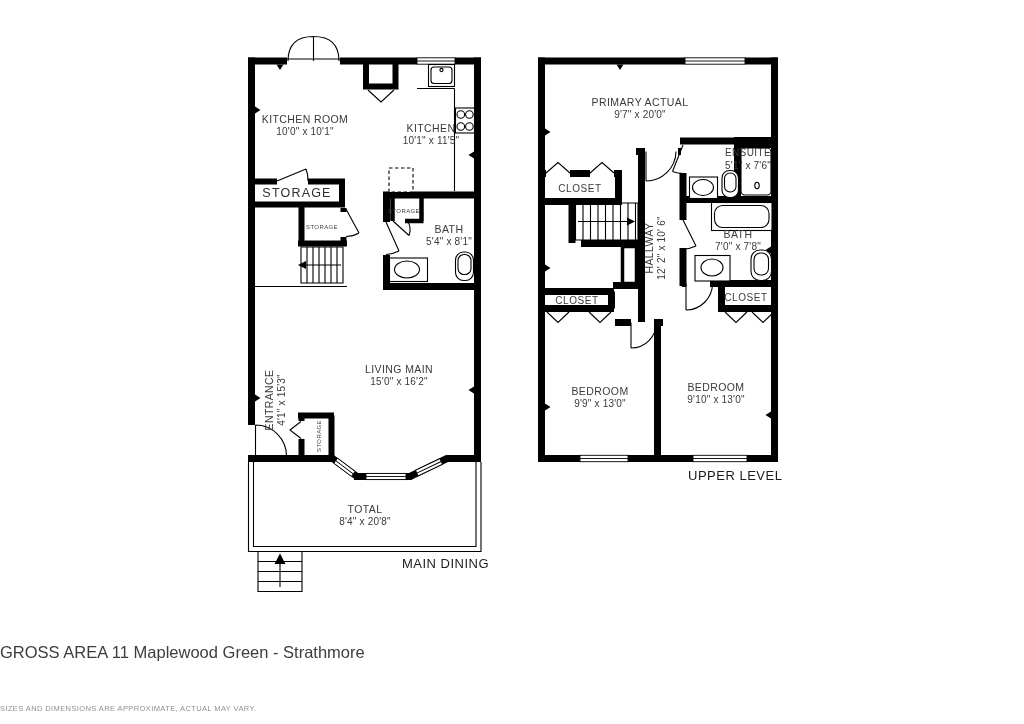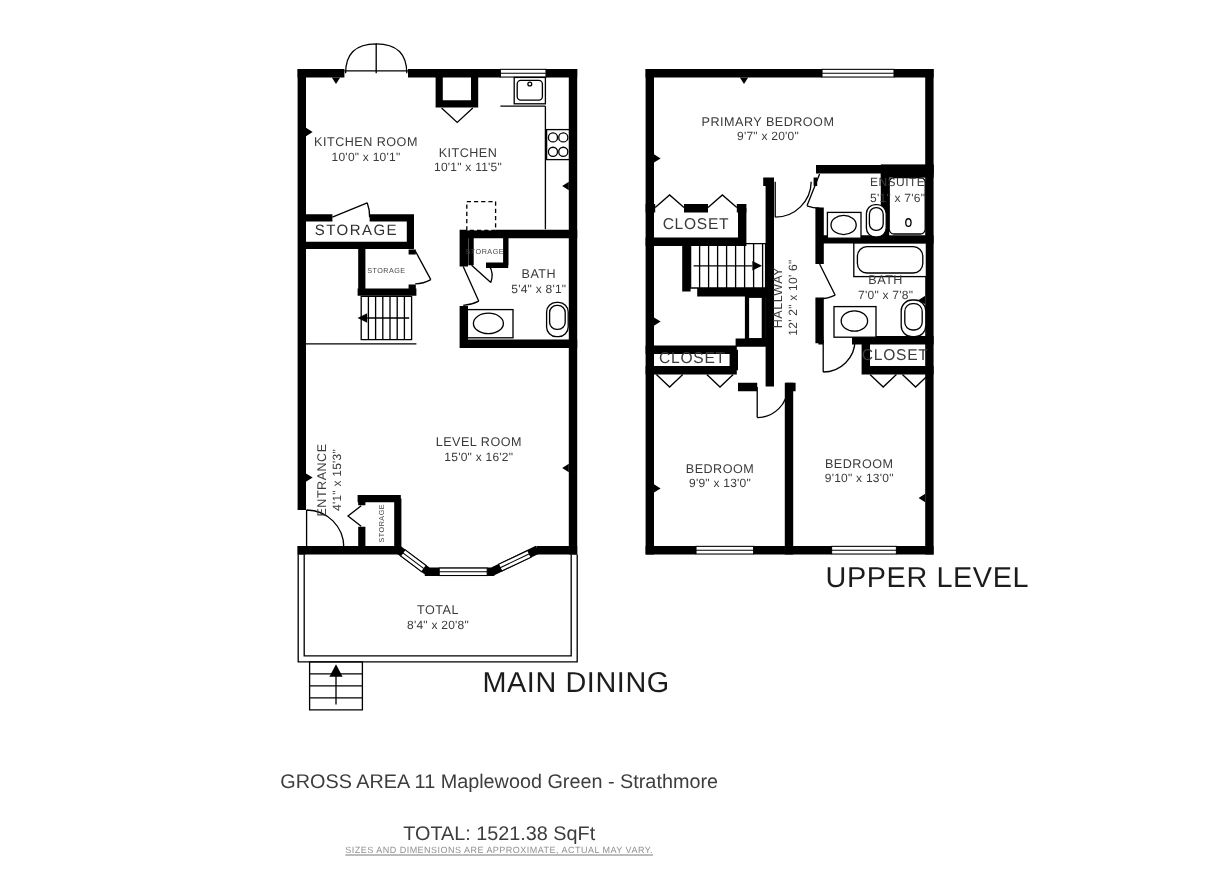--- a/index.html
+++ b/index.html
@@ -6,25 +6,25 @@
   .canvas{position:relative;width:1024px;height:724px;background:#ffffff;overflow:hidden;
           font-family:"Liberation Sans", sans-serif;color:#3a3a3a;}
   svg{position:absolute;left:0;top:0;}
   .lbl{position:absolute;transform:translate(-50%,-50%);text-align:center;white-space:nowrap;
        color:#3a3a3a;line-height:1.28;}
   .lbl.vert{transform:translate(-50%,-50%) rotate(-90deg);}
   .rname{display:block;font-size:10.5px;letter-spacing:.4px;}
   .rdims{display:block;font-size:10px;letter-spacing:.2px;}
   .storage-big{font-size:12.5px;letter-spacing:1.2px;color:#2e2e2e;}
   .storage-tiny{font-size:6px;letter-spacing:.4px;color:#444;}
-  .closet{font-size:13px;letter-spacing:.6px;}
-  .level-label{position:absolute;font-size:24px;letter-spacing:.5px;color:#1c1c1c;white-space:nowrap;}
-  .footer-line{position:absolute;left:0;width:832px;text-align:center;color:#3d3d3d;
+  .closet{font-size:10px;letter-spacing:.6px;}
+  .level-label{position:absolute;font-size:13px;letter-spacing:.5px;color:#1c1c1c;white-space:nowrap;}
+  .footer-line{position:absolute;left:0;width:832px;text-align:left;color:#3d3d3d;
                font-size:16.5px;white-space:nowrap;}
-  .footer-line.small{font-size:7.5px;color:#909090;letter-spacing:.4px;text-decoration:underline;}
+  .footer-line.small{font-size:7.5px;color:#909090;letter-spacing:.4px;}
 </style>
 </head>
 <body>
 
 <div class="canvas">
 
 <svg width="1024" height="724" viewBox="0 0 1024 724">
 
   <g>
 
@@ -218,56 +218,56 @@
       <polygon points="771,411.5 771,418.5 765.5,415"></polygon>
       <polygon points="545,403.5 545,410.5 550.5,407"></polygon>
     </g>
   </g>
 </svg>
 
 <div class="lbl" style="left:305px;top:126px">
   <span class="rname">KITCHEN ROOM</span>
   <span class="rdims">10'0" x 10'1"</span>
 </div>
-<div class="lbl" style="left:390px;top:135px">
+<div class="lbl" style="left:431px;top:135px">
   <span class="rname">KITCHEN</span>
   <span class="rdims">10'1" x 11'5"</span>
 </div>
 <div class="lbl" style="left:297px;top:192px">
   <span class="storage-big">STORAGE</span>
 </div>
 <div class="lbl" style="left:322px;top:224px">
   <span class="storage-tiny">STORAGE</span>
 </div>
 <div class="lbl" style="left:404px;top:208px">
   <span class="storage-tiny">STORAGE</span>
 </div>
 <div class="lbl" style="left:449px;top:236px">
   <span class="rname">BATH</span>
   <span class="rdims">5'4" x 8'1"</span>
 </div>
 <div class="lbl" style="left:399px;top:376px">
-  <span class="rname">LEVEL ROOM</span>
+  <span class="rname">LIVING MAIN</span>
   <span class="rdims">15'0" x 16'2"</span>
 </div>
 <div class="lbl vert" style="left:276px;top:400px">
   <span class="rname">ENTRANCE</span>
   <span class="rdims">4'1" x 15'3"</span>
 </div>
 <div class="lbl vert" style="left:316px;top:436px">
   <span class="storage-tiny">STORAGE</span>
 </div>
 <div class="lbl" style="left:365px;top:516px">
   <span class="rname">TOTAL</span>
   <span class="rdims">8'4" x 20'8"</span>
 </div>
 <div class="level-label" style="left:402px;top:556px">MAIN DINING</div>
 
 <div class="lbl" style="left:640px;top:109px">
-  <span class="rname">PRIMARY BEDROOM</span>
+  <span class="rname">PRIMARY ACTUAL</span>
   <span class="rdims">9'7" x 20'0"</span>
 </div>
 <div class="lbl" style="left:748px;top:160px">
   <span class="rname" style="font-size:10px">ENSUITE</span>
   <span class="rdims">5'1" x 7'6"</span>
 </div>
 <div class="lbl" style="left:580px;top:187px">
   <span class="closet">CLOSET</span>
 </div>
 <div class="lbl vert" style="left:656px;top:248px">
@@ -288,16 +288,15 @@
   <span class="rname">BEDROOM</span>
   <span class="rdims">9'9" x 13'0"</span>
 </div>
 <div class="lbl" style="left:716px;top:394px">
   <span class="rname">BEDROOM</span>
   <span class="rdims">9'10" x 13'0"</span>
 </div>
 <div class="level-label" style="left:688px;top:468px">UPPER LEVEL</div>
 
 <div class="footer-line" style="top:643px">GROSS AREA 11 Maplewood Green - Strathmore</div>
-<div class="footer-line" style="top:686px">TOTAL: 1521.38 SqFt</div>
 <div class="footer-line small" style="top:704px">SIZES AND DIMENSIONS ARE APPROXIMATE, ACTUAL MAY VARY.</div>
 
 </div>
 
 </body></html>

